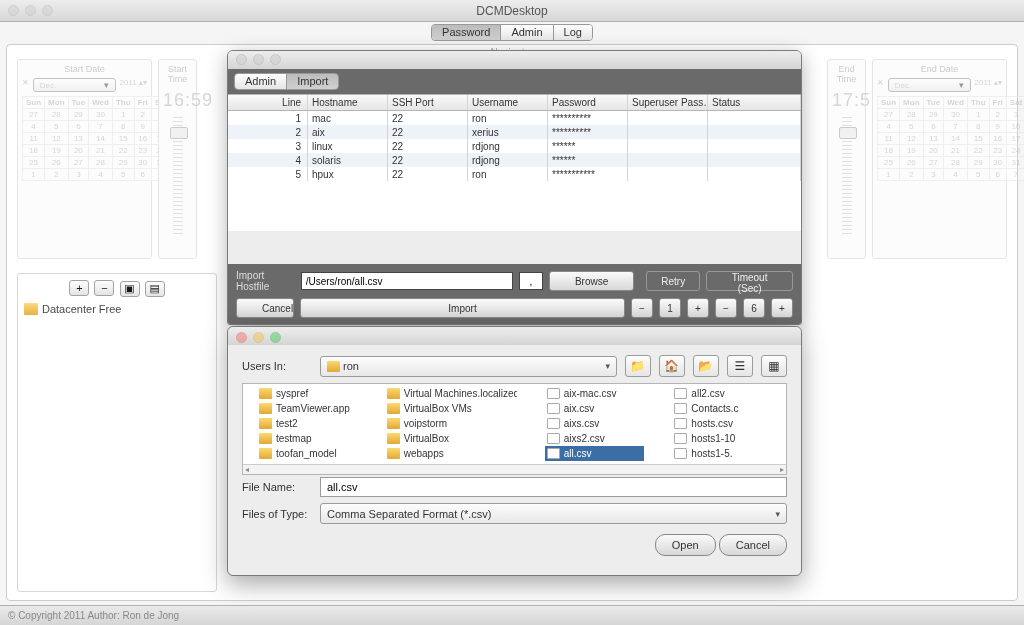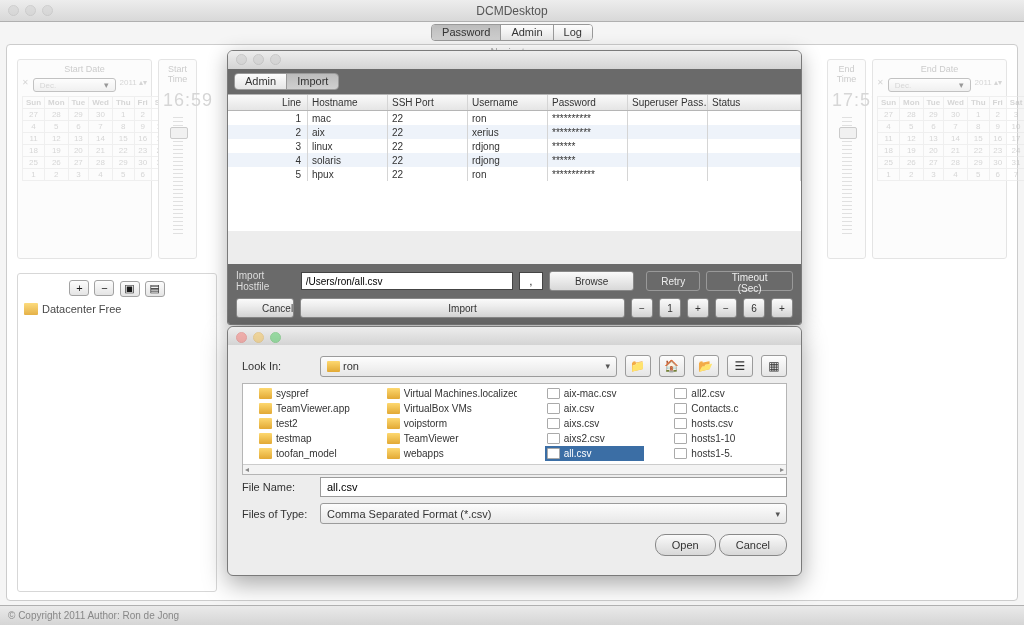--- a/index.html
+++ b/index.html
@@ -388,21 +388,21 @@
 <div class="win2">
   <div class="win2-title">
       <div class="traffic">
         <span></span>
         <span></span>
         <span></span>
       </div>
     </div>
   <div class="win2-body">
     <div class="field-row">
-      <label>Look In:</label>
+      <label>Users In:</label>
       <div class="combo">
         <span class="fico"></span>&nbsp;
         <span>ron</span>
       </div>
       <span class="icon-btn">📁</span>
       <span class="icon-btn">🏠</span>
       <span class="icon-btn">📂</span>
       <span class="icon-btn">☰</span>
       <span class="icon-btn">▦</span>
     </div>
@@ -438,21 +438,21 @@
             <div class="file-item">
               <span class="fico"></span>
               <span>VirtualBox VMs</span>
             </div>
             <div class="file-item">
               <span class="fico"></span>
               <span>voipstorm</span>
             </div>
             <div class="file-item">
               <span class="fico"></span>
-              <span>TeamViewer</span>
+              <span>VirtualBox</span>
             </div>
             <div class="file-item">
               <span class="fico"></span>
               <span>webapps</span>
             </div>
           </div>
           <div class="file-col">
             <div class="file-item">
               <span class="fico file"></span>
               <span>aix-mac.csv</span>

